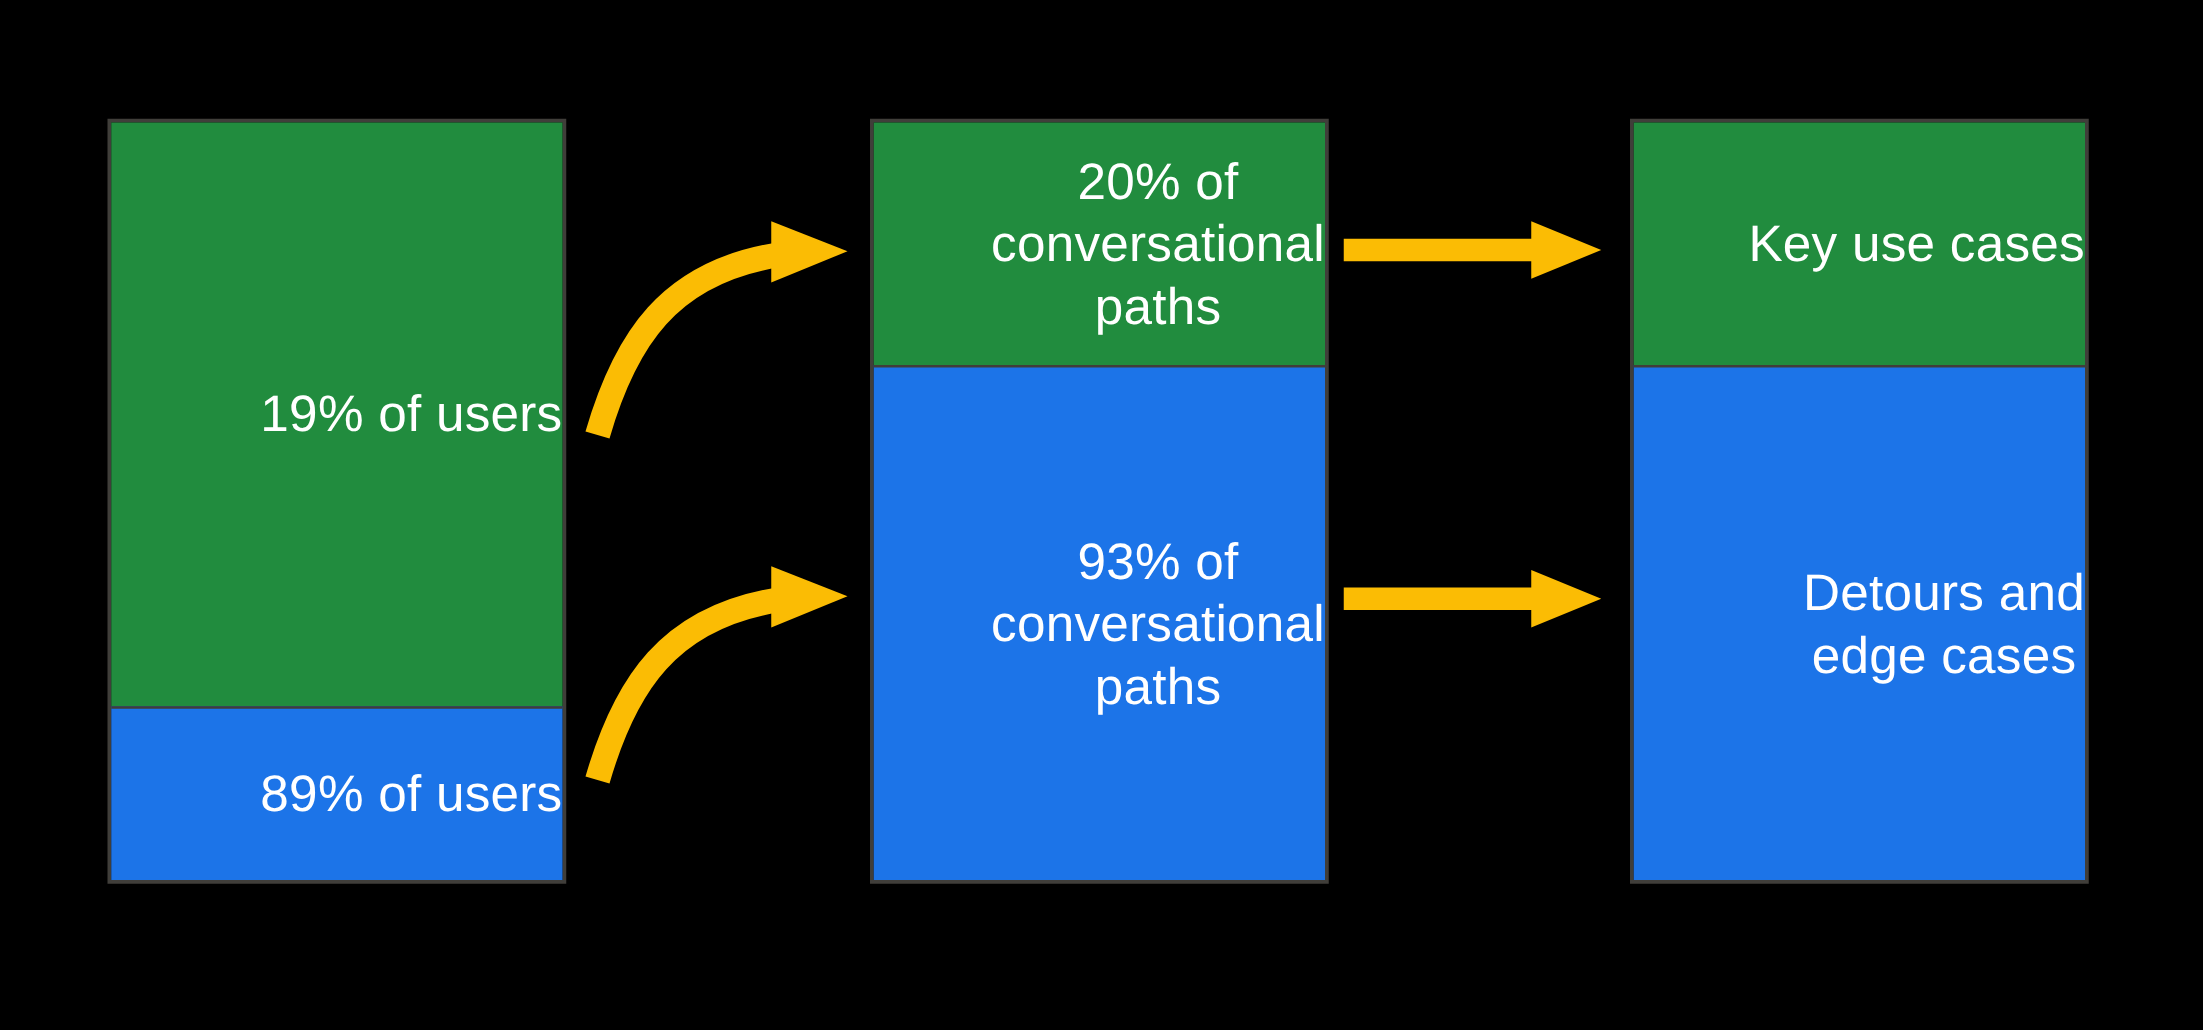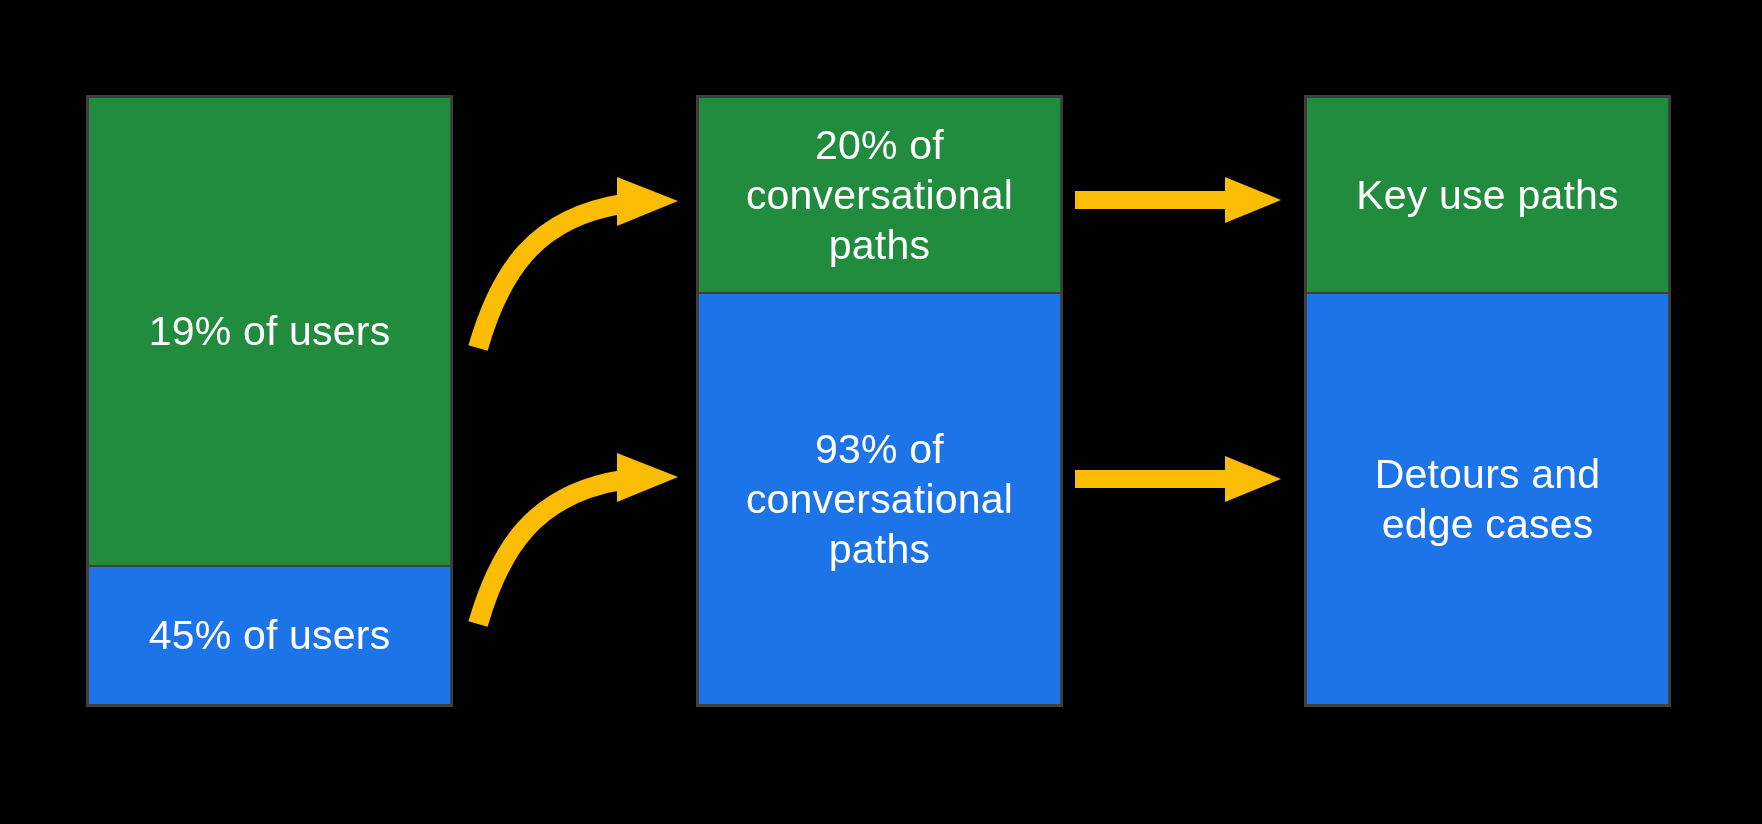--- a/index.html
+++ b/index.html
@@ -24,21 +24,21 @@
     display: flex;
     flex-direction: column;
   }
   .col-1 { left: 86px; }
   .col-2 { left: 696px; }
   .col-3 { left: 1304px; }
   .bar-segment {
     box-sizing: border-box;
     display: flex;
     align-items: center;
-    justify-content: center;
+    justify-content: flex-end;
   }
   .bar-segment + .bar-segment {
     border-top: 2px solid #403E3A;
   }
   .segment-label {
     font-size: 41px;
     line-height: 50px;
     font-weight: 500;
     text-align: center;
     white-space: pre-line;
@@ -54,40 +54,40 @@
 </head>
 <body>
 
 <div class="canvas" style="background: rgb(0, 0, 0); color: rgb(255, 255, 255);">
 
   <div class="bar-column col-1" style="border-color: rgb(64, 62, 58);">
     <div class="bar-segment" style="height: 77%; background: rgb(33, 140, 62);">
       <div class="segment-label">19% of users</div>
     </div>
     <div class="bar-segment" style="height: 23%; background: rgb(28, 116, 232); border-top-color: rgb(64, 62, 58);">
-      <div class="segment-label">45% of users</div>
+      <div class="segment-label">89% of users</div>
     </div>
   </div>
 
   <div class="bar-column col-2" style="border-color: rgb(64, 62, 58);">
     <div class="bar-segment" style="height: 32%; background: rgb(33, 140, 62);">
       <div class="segment-label">20% of
 conversational
 paths</div>
     </div>
     <div class="bar-segment" style="height: 68%; background: rgb(28, 116, 232); border-top-color: rgb(64, 62, 58);">
       <div class="segment-label">93% of
 conversational
 paths</div>
     </div>
   </div>
 
   <div class="bar-column col-3" style="border-color: rgb(64, 62, 58);">
     <div class="bar-segment" style="height: 32%; background: rgb(33, 140, 62);">
-      <div class="segment-label">Key use paths</div>
+      <div class="segment-label">Key use cases</div>
     </div>
     <div class="bar-segment" style="height: 68%; background: rgb(28, 116, 232); border-top-color: rgb(64, 62, 58);">
       <div class="segment-label">Detours and
 edge cases</div>
     </div>
   </div>
 
   <svg class="arrows-overlay" width="1762" height="824" viewBox="0 0 1762 824">
 
     <g>

